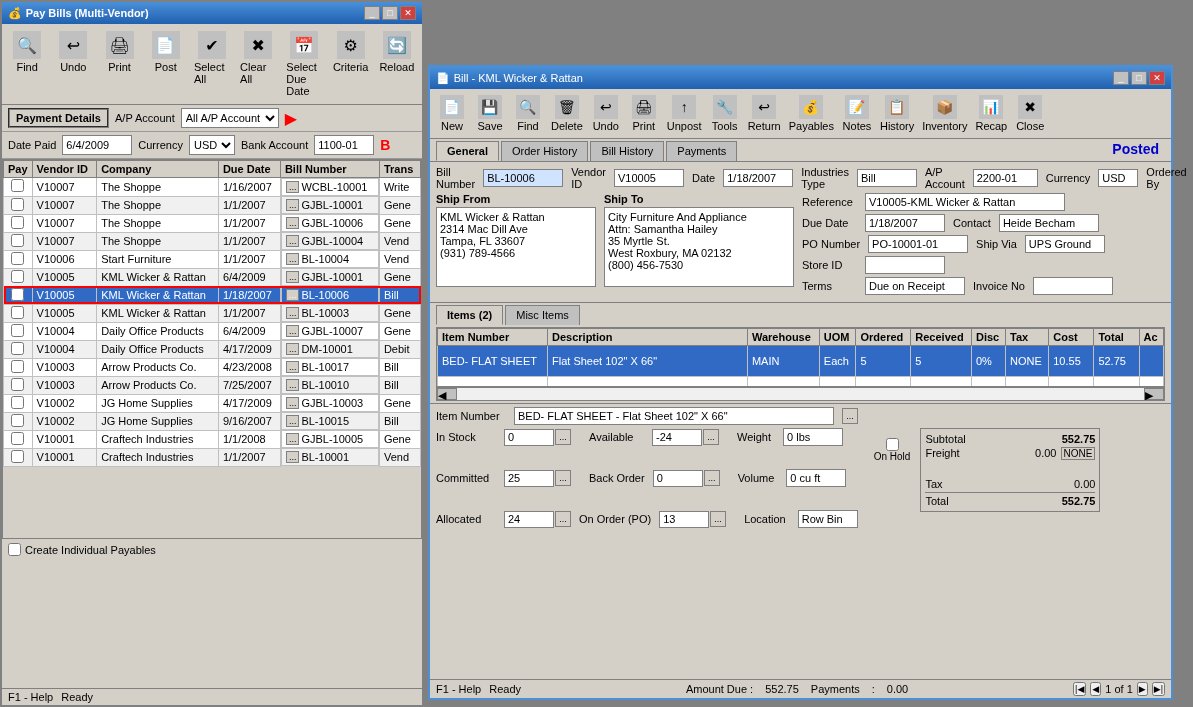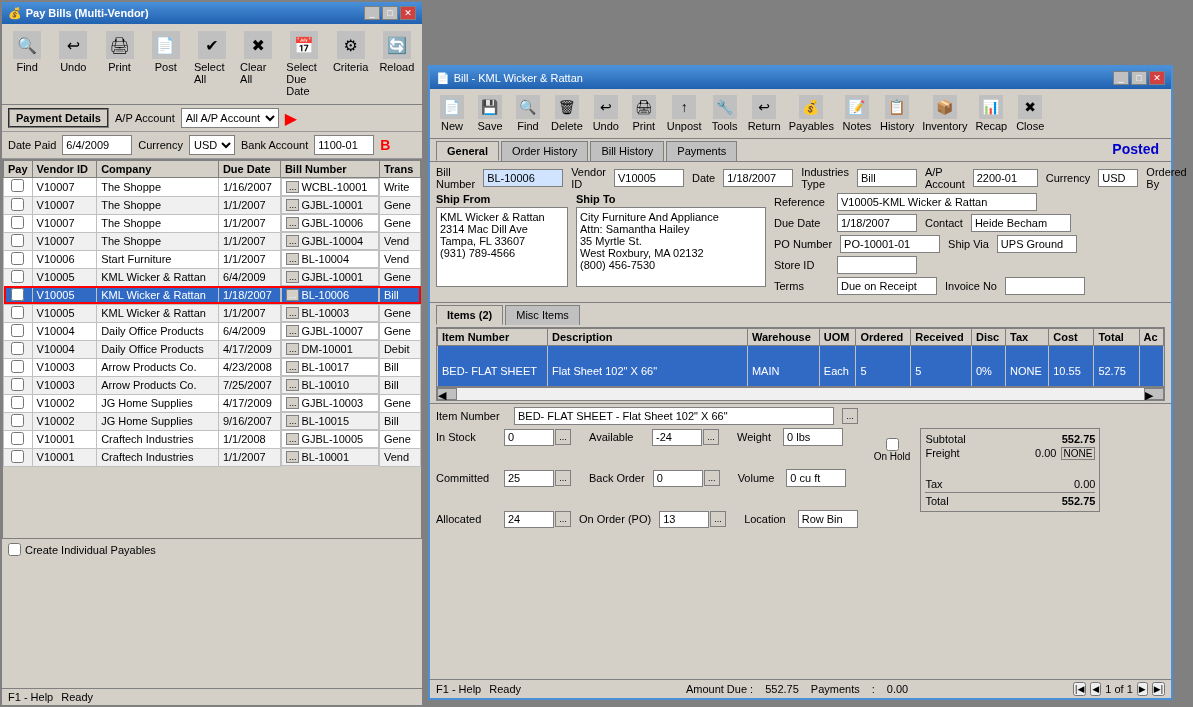--- a/index.html
+++ b/index.html
@@ -228,21 +228,21 @@
       font-size: 11px;
     }
     .items-table th {
       background: #d4d0c8;
       border: 1px solid #808080;
       padding: 2px 4px;
       text-align: left;
     }
     .items-table td {
       border: 1px solid #c0c0c0;
-      padding: 19px 4px;
+      padding: 9px 4px;
       background: white;
       height: 28px;
     }
     .items-table tr.selected td { background: #316ac5; color: white; }
 
     
     .scroll-area {
       overflow: auto;
       height: 75px;
       border: 1px solid #808080;
@@ -600,21 +600,21 @@
       <span>A/P Account</span>
       <input class="field-input" type="text" style="width: 65px;" value="2200-01">
       <span>Currency</span>
       <input class="field-input" type="text" style="width: 40px;" value="USD">
       <span>Ordered By</span>
 
     </div>
 
     <div style="display:flex; gap:8px;">
 
-      <div style="width:132px;">
+      <div style="width:160px;">
         <div style="font-weight:bold; margin-bottom:2px;">Ship From</div>
         <div class="address-box">
           <div>KML Wicker &amp; Rattan</div>
           <div>2314 Mac Dill Ave</div>
           <div>Tampa, FL 33607</div>
           <div>(931) 789-4566</div>
         </div>
       </div>
 
       <div style="width:190px;">

